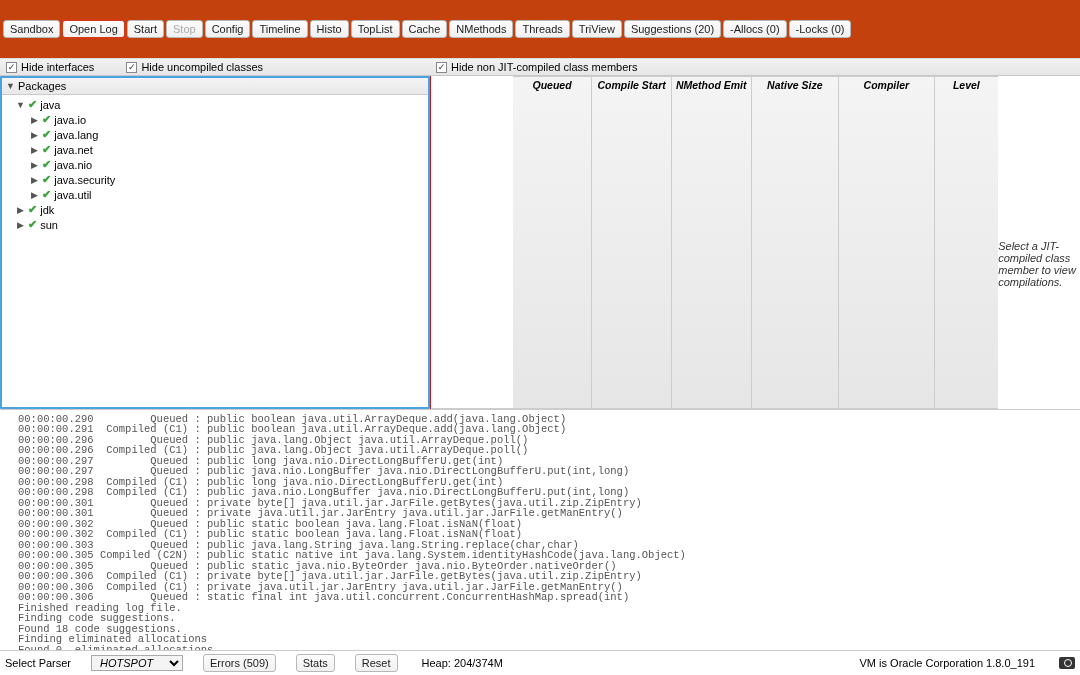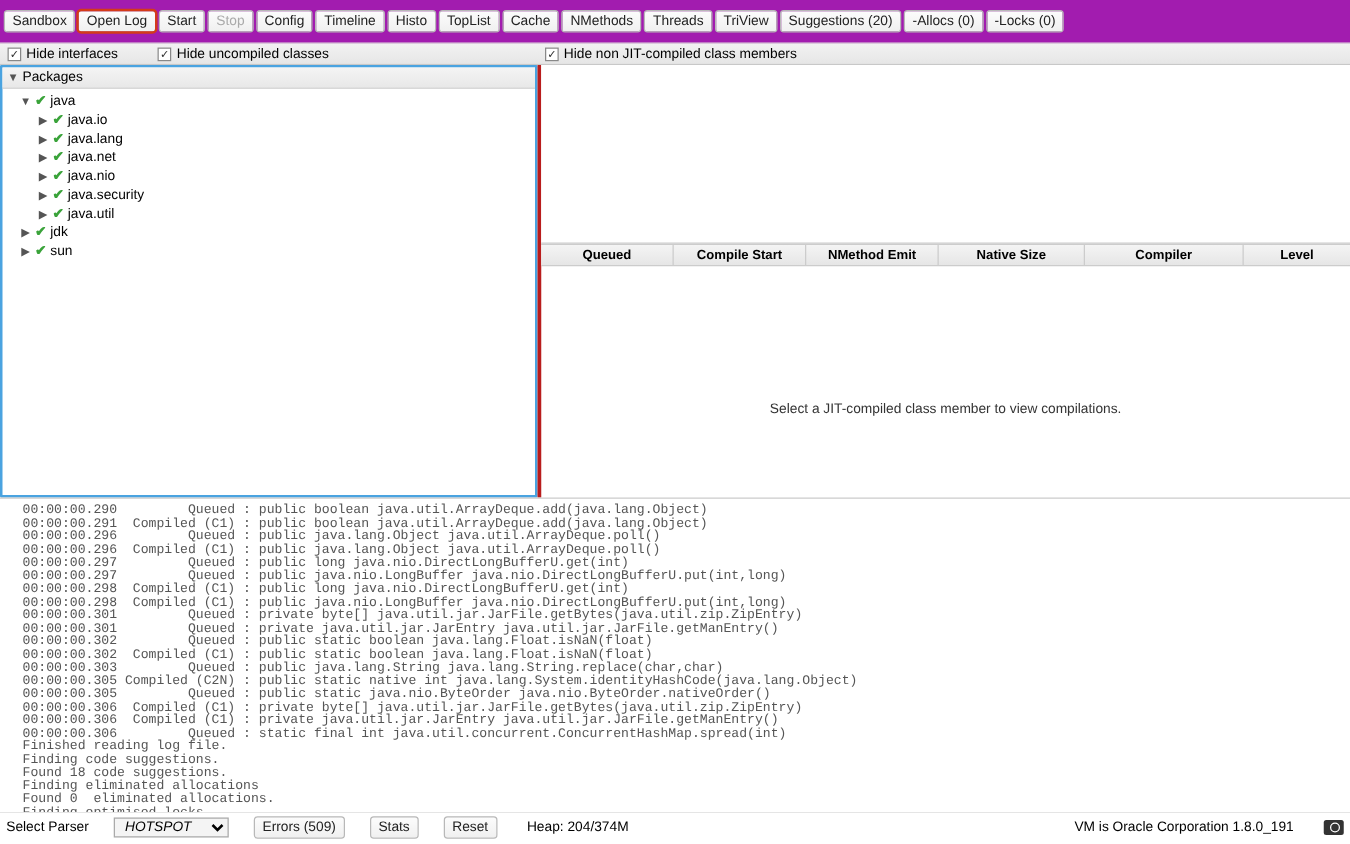--- a/index.html
+++ b/index.html
@@ -12,22 +12,22 @@
     height: 675px;
     overflow: hidden;
     display: flex;
     flex-direction: column;
   }
   
   .toolbar {
     display: flex;
     align-items: flex-end;
     gap: 2px;
-    padding: 8px 3px;
-    background: #a21caf;
+    padding: 20px 3px;
+    background: #c2410c;
     border-bottom: 1px solid #ddd;
   }
   .tbtn {
     font-size: 11px;
     padding: 2px 6px;
     background: linear-gradient(#fcfcfc,#f0f0f0);
     border: 1px solid #b8b8b8;
     border-radius: 3px;
     cursor: pointer;
     color: #222;
@@ -86,22 +86,23 @@
     cursor:pointer;
   }
   .tri { width:9px; text-align:center; font-size:9px; color:#555; }
   .ok-icon { color:#3aa33a; font-size:11px; font-weight:bold; }
   .indent1 { padding-left:12px; }
   .indent2 { padding-left:26px; }
   
   .rightpane {
     flex:1;
     display:flex;
-    flex-direction:column;
-    border-left:3px solid #b91c1c;
+    flex-direction:row;
+    border-left:1px solid #b91c1c;
+    font-style:italic;
   }
   .topright {
     flex:1;
     background:#fff;
     border-bottom:1px solid #ccc;
   }
   .tbl-head {
     display:grid;
     grid-template-columns: 1fr 1fr 1fr 1.1fr 1.2fr 0.8fr;
     background: linear-gradient(#f4f4f4,#e6e6e6);

